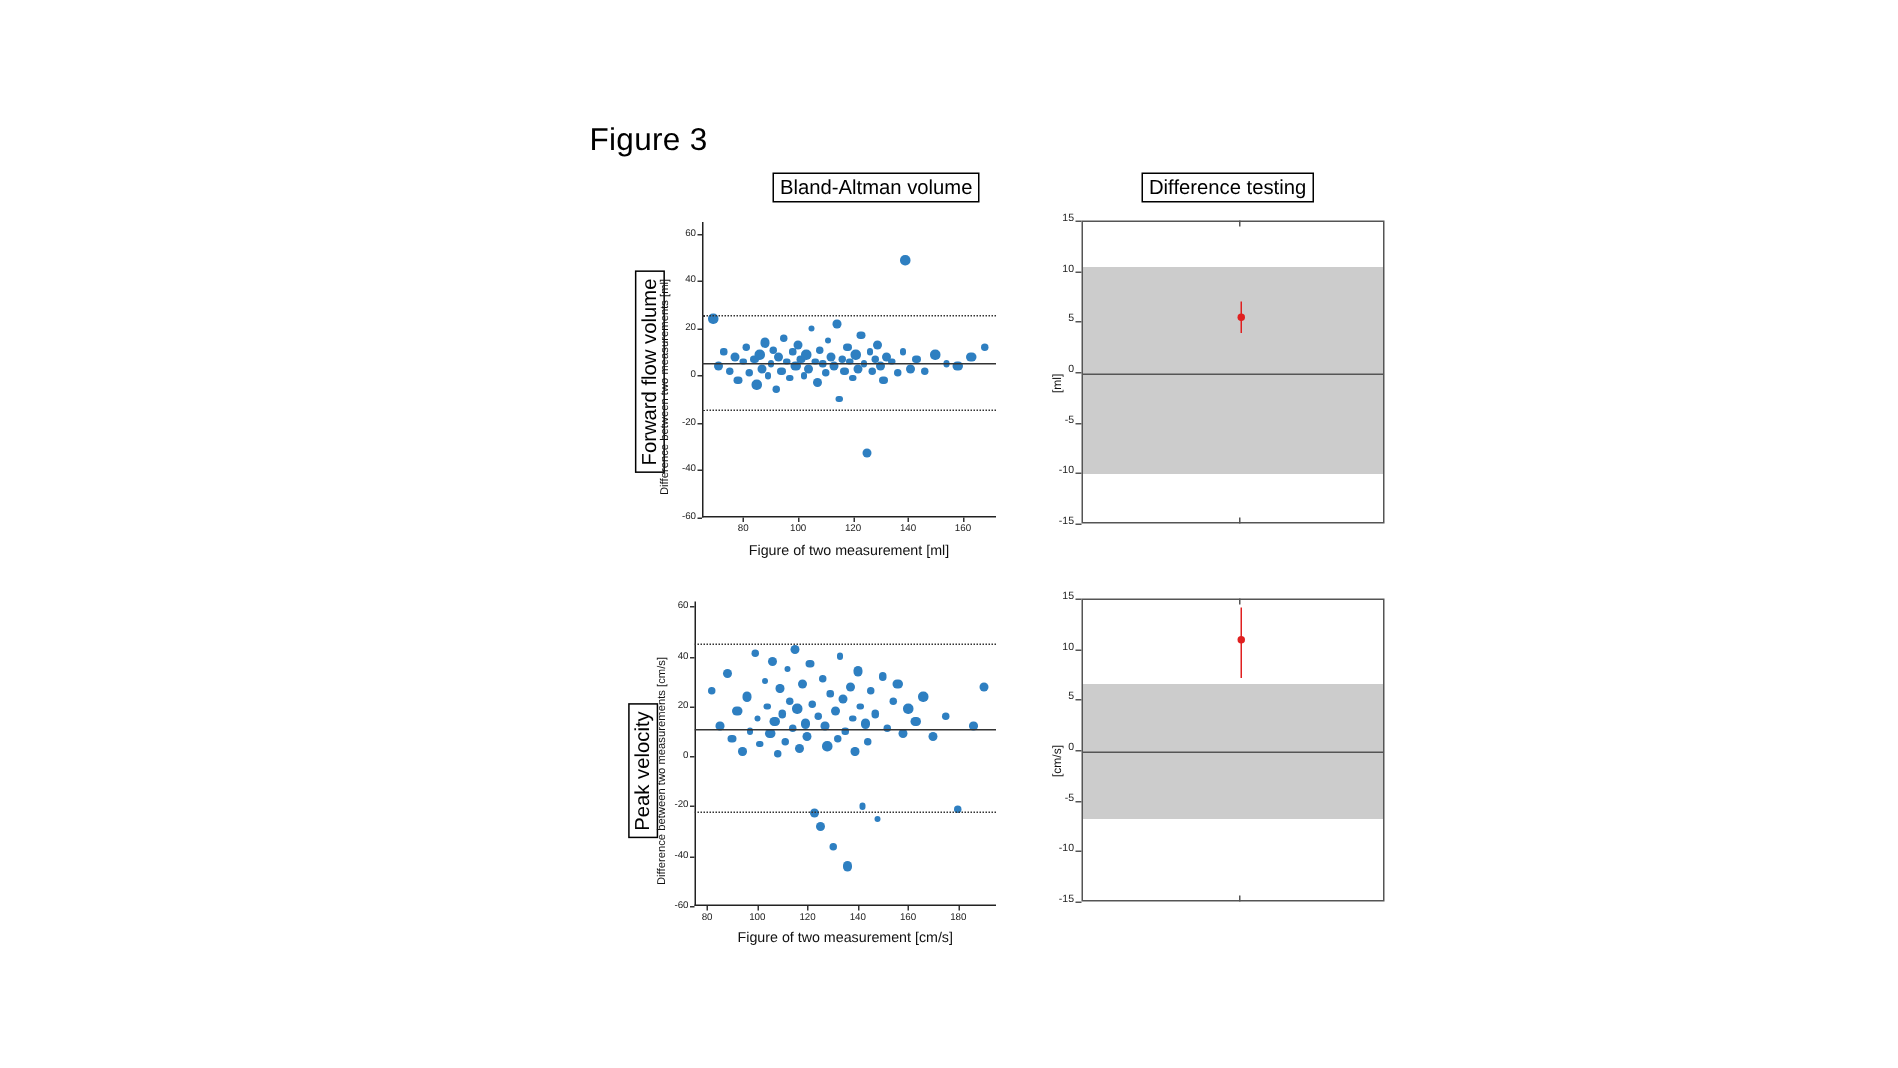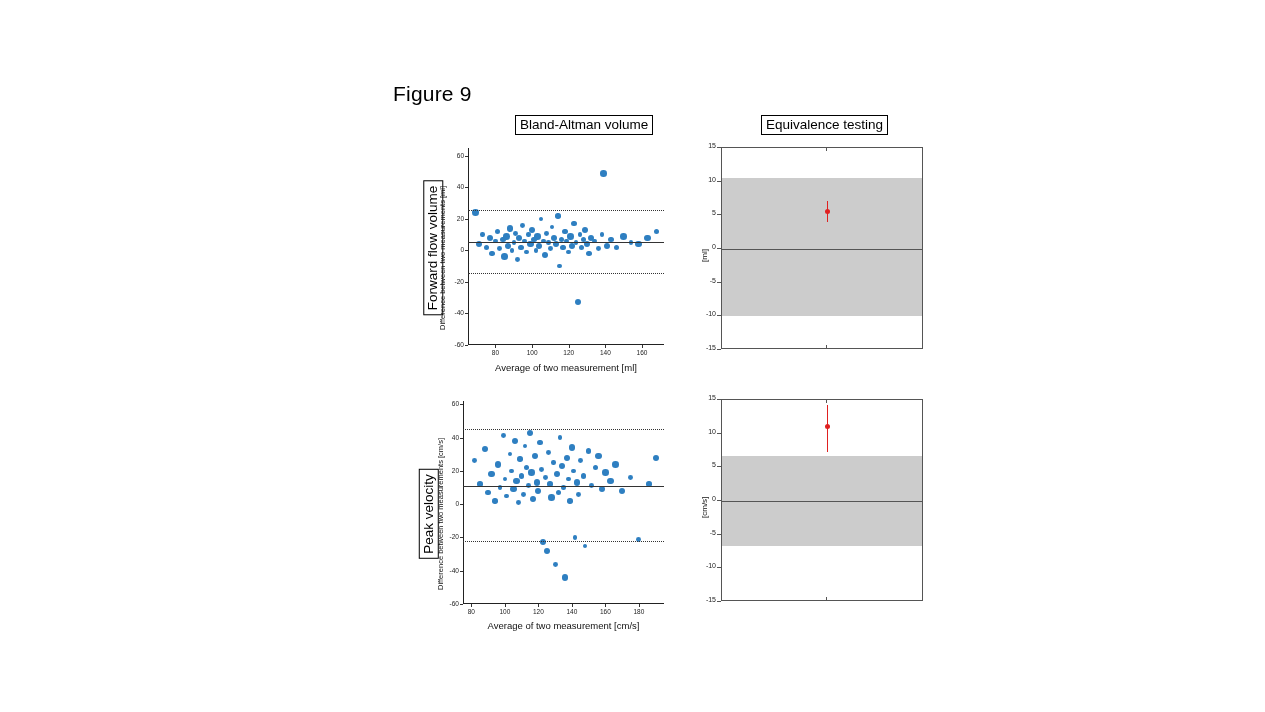--- a/index.html
+++ b/index.html
@@ -59,24 +59,24 @@
   .eq-pt{position:absolute;width:5px;height:5px;border-radius:50%;background:#e02020;}
   .eq-ytick{position:absolute;font-size:7px;color:#222;text-align:right;width:24px;}
   .eq-ytick-mark{position:absolute;width:4px;height:0;border-top:1px solid #555;}
   .eq-ylabel{position:absolute;font-size:8px;color:#111;white-space:nowrap;
     transform-origin:0 0;transform:rotate(-90deg);}
   .eq-xtick-mark{position:absolute;height:4px;width:0;border-left:1px solid #555;}
 </style>
 </head>
 <body>
 
-<div class="fig-title">Figure 9</div>
+<div class="fig-title">Figure 3</div>
 
 <div class="col-header" id="hdr-bland">Bland-Altman volume</div>
-<div class="col-header" id="hdr-equiv">Equivalence testing</div>
+<div class="col-header" id="hdr-equiv">Difference testing</div>
 
 <div class="row-header" id="row-ffv">Forward flow volume</div>
 <div class="row-header" id="row-pv">Peak velocity</div>
 
 <div class="panel ba-plot" id="ba1" style="left:468px;top:148px;width:196px;height:197px;">
   <div class="ba-frame"></div>
   <div class="ba-inner" id="ba1-inner">
       <div class="dot" style="width: 6.64px; height: 6.64px; left: 4.0071px; top: 61.296px;"></div>
       <div class="dot" style="width: 6.64px; height: 6.64px; left: 7.67065px; top: 92.816px;"></div>
       <div class="dot" style="width: 4.4px; height: 4.4px; left: 12.4542px; top: 84.48px;"></div>
@@ -171,21 +171,21 @@
     <div class="xtick-mark" style="left: 495.477px; top: 345px;"></div>
     <div class="xtick" style="left: 520.112px; top: 349px;">100</div>
     <div class="xtick-mark" style="left: 532.112px; top: 345px;"></div>
     <div class="xtick" style="left: 556.748px; top: 349px;">120</div>
     <div class="xtick-mark" style="left: 568.748px; top: 345px;"></div>
     <div class="xtick" style="left: 593.383px; top: 349px;">140</div>
     <div class="xtick-mark" style="left: 605.383px; top: 345px;"></div>
     <div class="xtick" style="left: 630.019px; top: 349px;">160</div>
     <div class="xtick-mark" style="left: 642.019px; top: 345px;"></div>
   </div>
-<div class="axis-label-x" style="left:468px;top:362px;width:196px;">Average of two measurement [ml]</div>
+<div class="axis-label-x" style="left:468px;top:362px;width:196px;">Figure of two measurement [ml]</div>
 <div class="axis-label-y" style="left:438px;top:330px;">Difference between two measurements [ml]</div>
 
 <div class="eq-box" id="eq1" style="left:721px;top:147px;width:200px;height:200px;">
   <div class="eq-band" id="eq1-band" style="top: 30.3px; height: 138.033px;"></div>
   <div class="eq-zero" id="eq1-zero" style="top: 101px;"></div>
   <div class="eq-ci" id="eq1-ci" style="left: 105.04px; top: 52.52px; height: 21.5467px;"></div>
   <div class="eq-pt" id="eq1-pt" style="left: 102.54px; top: 61.4667px;"></div>
 </div>
 <div id="eq1-ticks">
     <div class="eq-ytick" style="left: 692px; top: 344px;">-15</div>
@@ -305,21 +305,21 @@
     <div class="xtick-mark" style="left: 504.875px; top: 604px;"></div>
     <div class="xtick" style="left: 526.375px; top: 608px;">120</div>
     <div class="xtick-mark" style="left: 538.375px; top: 604px;"></div>
     <div class="xtick" style="left: 559.875px; top: 608px;">140</div>
     <div class="xtick-mark" style="left: 571.875px; top: 604px;"></div>
     <div class="xtick" style="left: 593.375px; top: 608px;">160</div>
     <div class="xtick-mark" style="left: 605.375px; top: 604px;"></div>
     <div class="xtick" style="left: 626.875px; top: 608px;">180</div>
     <div class="xtick-mark" style="left: 638.875px; top: 604px;"></div>
   </div>
-<div class="axis-label-x" style="left:463px;top:620px;width:201px;">Average of two measurement [cm/s]</div>
+<div class="axis-label-x" style="left:463px;top:620px;width:201px;">Figure of two measurement [cm/s]</div>
 <div class="axis-label-y" style="left:436px;top:590px;">Difference between two measurements [cm/s]</div>
 
 <div class="eq-box" id="eq2" style="left:721px;top:399px;width:200px;height:200px;">
   <div class="eq-band" id="eq2-band" style="top: 55.8867px; height: 90.2267px;"></div>
   <div class="eq-zero" id="eq2-zero" style="top: 101px;"></div>
   <div class="eq-ci" id="eq2-ci" style="left: 105.04px; top: 4.71333px; height: 47.1333px;"></div>
   <div class="eq-pt" id="eq2-pt" style="left: 102.54px; top: 24.4333px;"></div>
 </div>
 <div id="eq2-ticks">
     <div class="eq-ytick" style="left: 692px; top: 596px;">-15</div>

